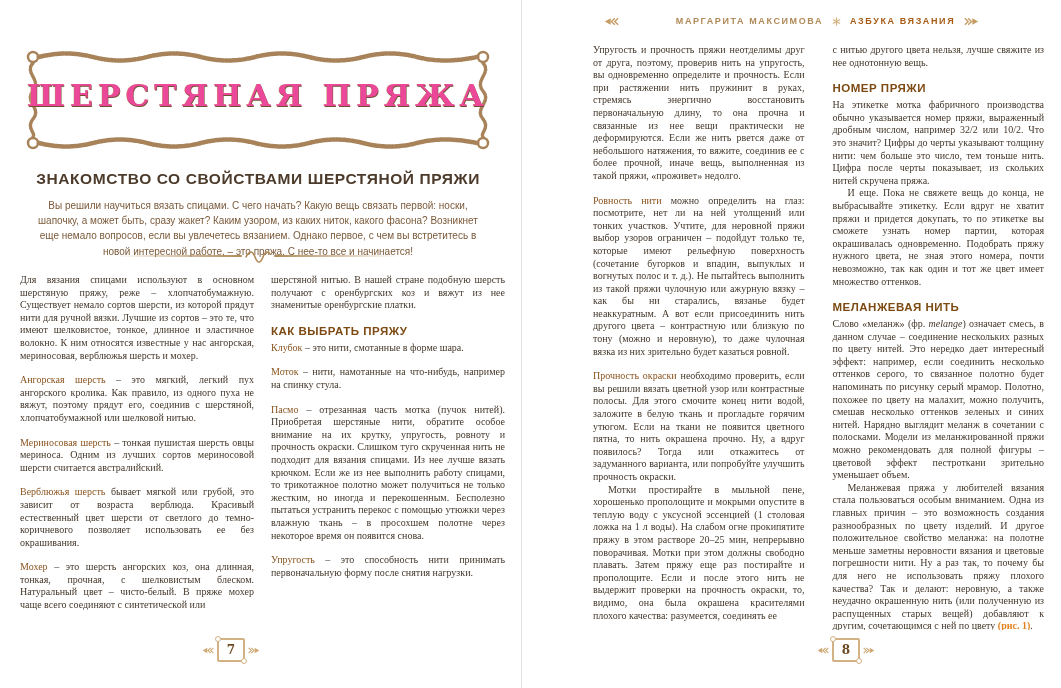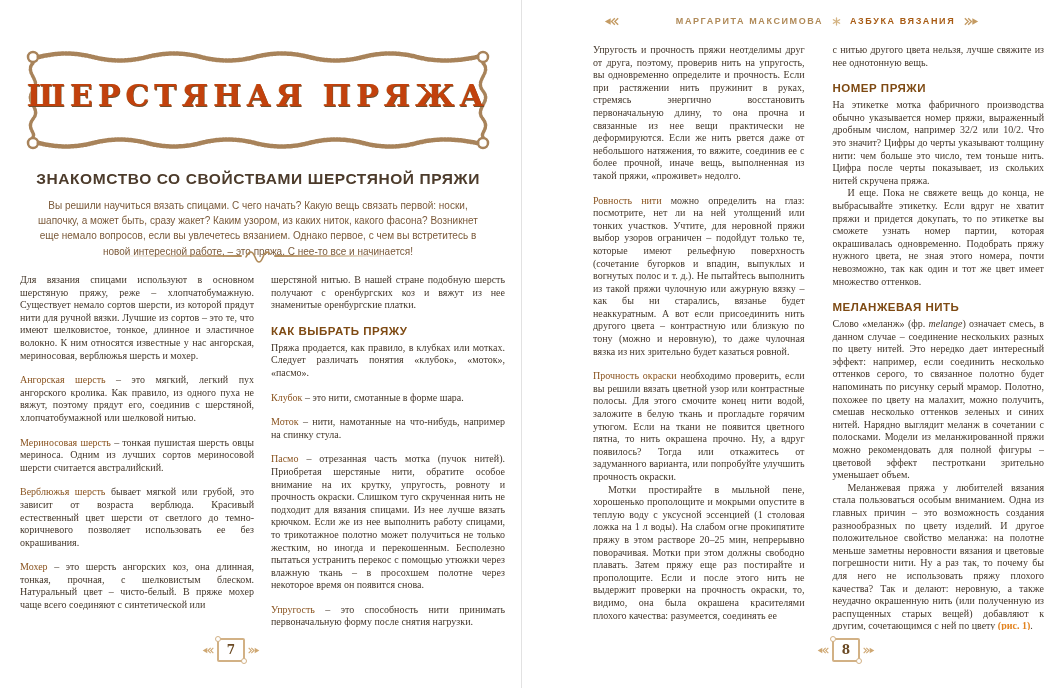--- a/index.html
+++ b/index.html
@@ -7,21 +7,21 @@
   .spread{position:relative;width:1061px;height:688px;background:#ffffff;overflow:hidden;outline:1px solid #f0f0f0;}
   .page{position:absolute;top:0;height:688px;background:#fff;}
   .page-left{left:0;width:521px;}
   .page-right{left:521px;width:540px;border-left:1px solid #e2e2e2;box-sizing:border-box;}
 
   
   .rope-frame{position:absolute;left:20px;top:42px;width:476px;height:116px;}
   .rope-frame svg{position:absolute;left:0;top:0;}
   .chapter-title{position:absolute;left:0;top:36px;width:100%;margin:0;text-align:center;
     font-family:"DejaVu Serif",serif;font-weight:bold;font-size:30px;letter-spacing:5px;
-    color:#c2410c;text-shadow:0.5px 0.5px 0 #6e5130, -0.5px -0.5px 0 #c9a678;}
+    color:#ec4899;text-shadow:0.5px 0.5px 0 #6e5130, -0.5px -0.5px 0 #c9a678;}
 
   .section-heading{position:absolute;left:20px;top:170px;width:476px;margin:0;text-align:center;
     font-family:"Liberation Sans",sans-serif;font-size:15.5px;font-weight:bold;color:#4c3b2b;letter-spacing:0.6px;}
 
   .intro{position:absolute;left:32px;top:198px;width:452px;margin:0;text-align:center;
     font-family:"Liberation Sans",sans-serif;font-size:10px;line-height:15.2px;color:#7b5a3a;}
 
   .divider{position:absolute;left:116px;top:248px;width:284px;height:16px;display:flex;align-items:center;}
   .divider .line{flex:1;height:2px;border-radius:1px;}
   .divider .line.l{background:linear-gradient(to right,rgba(176,138,88,0),#b08a58);}
@@ -103,21 +103,20 @@
       <div class="col">
           <p class="para"><span>Для вязания спицами используют в основном шерстяную пряжу, реже – хлопчатобумажную. Существует немало сортов шерсти, из которой прядут нити для ручной вязки. Лучшие из сортов – это те, что имеют шелковистое, тонкое, длинное и эластичное волокно. К ним относятся известные у нас ангорская, мериносовая, верблюжья шерсть и мохер.</span></p>
           <p class="para"><span class="term">Ангорская шерсть</span><span> – это мягкий, легкий пух ангорского кролика. Как правило, из одного пуха не вяжут, поэтому прядут его, соединив с шерстяной, хлопчатобумажной или шелковой нитью.</span></p>
           <p class="para"><span class="term">Мериносовая шерсть</span><span> – тонкая пушистая шерсть овцы мериноса. Одним из лучших сортов мериносовой шерсти считается австралийский.</span></p>
           <p class="para"><span class="term">Верблюжья шерсть</span><span> бывает мягкой или грубой, это зависит от возраста верблюда. Красивый естественный цвет шерсти от светлого до темно-коричневого позволяет использовать ее без окрашивания.</span></p>
           <p class="para"><span class="term">Мохер</span><span> – это шерсть ангорских коз, она длинная, тонкая, прочная, с шелковистым блеском. Натуральный цвет – чисто-белый. В пряже мохер чаще всего соединяют с синтетической или</span></p>
         </div>
       <div class="col">
           <p class="para"><span>шерстяной нитью. В нашей стране подобную шерсть получают с оренбургских коз и вяжут из нее знаменитые оренбургские платки.</span></p>
           <h3 class="col-heading">КАК ВЫБРАТЬ ПРЯЖУ</h3>
-          <p class="para"><span>Пряжа продается, как правило, в клубках или мотках. Следует различать понятия «клубок», «моток», «пасмо».</span></p>
           <p class="para"><span class="term">Клубок</span><span> – это нити, смотанные в форме шара.</span></p>
           <p class="para"><span class="term">Моток</span><span> – нити, намотанные на что-нибудь, например на спинку стула.</span></p>
           <p class="para"><span class="term">Пасмо</span><span> – отрезанная часть мотка (пучок нитей). Приобретая шерстяные нити, обратите особое внимание на их крутку, упругость, ровноту и прочность окраски. Слишком туго скрученная нить не подходит для вязания спицами. Из нее лучше вязать крючком. Если же из нее выполнить работу спицами, то трикотажное полотно может получиться не только жестким, но иногда и перекошенным. Бесполезно пытаться устранить перекос с помощью утюжки через влажную ткань – в просохшем полотне через некоторое время он появится снова.</span></p>
           <p class="para"><span class="term">Упругость</span><span> – это способность нити принимать первоначальную форму после снятия нагрузки.</span></p>
         </div>
     </div>
 
     <div class="page-badge badge-left">
       <span class="orn flip">
         <svg width="12" height="9" viewBox="0 0 18 10">

